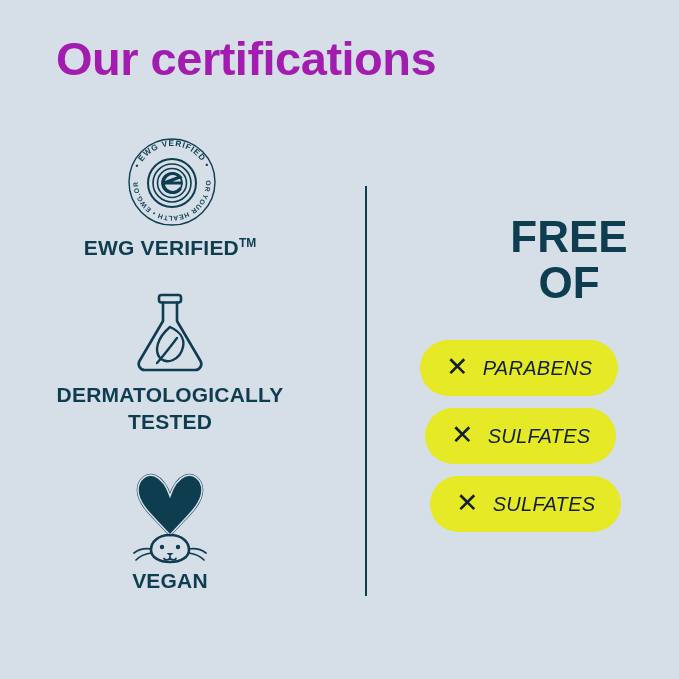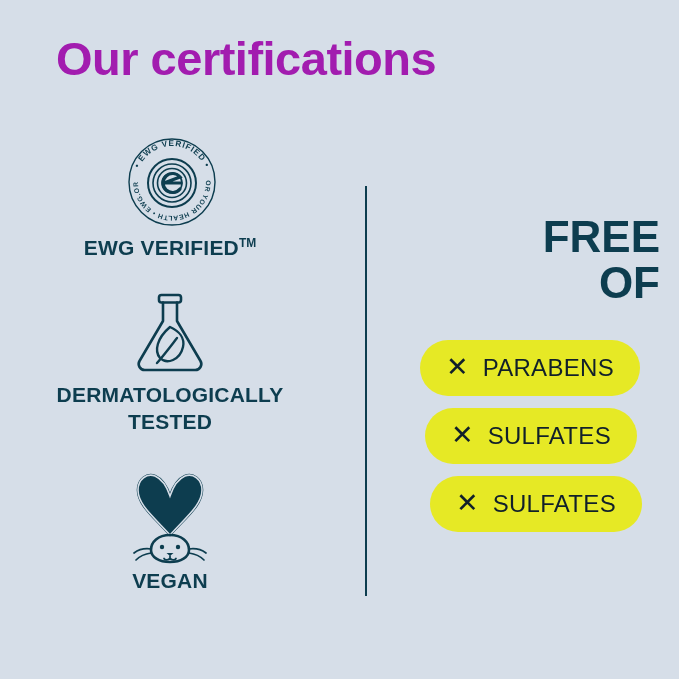--- a/index.html
+++ b/index.html
@@ -89,21 +89,21 @@
     top: 214px;
     width: 240px;
   }
 
   .free-of {
     font-size: 44px;
     font-weight: bold;
     line-height: 1.05;
     letter-spacing: 0px;
     color: #0d3d4f;
-    text-align: right;
+    text-align: center;
     padding-left: 58px;
   }
   .free-of .line2 { display: block; }
 
   .pill-list {
     margin-top: 34px;
     display: flex;
     flex-direction: column;
     gap: 12px;
     align-items: flex-start;
@@ -121,23 +121,24 @@
     color: #11202a;
   }
   .pill-x {
     font-size: 27px;
     line-height: 1;
     font-weight: 400;
     display: inline-block;
     transform: translateY(-1px);
   }
   .pill-label {
-    font-size: 24px;
+    font-size: 20px;
     letter-spacing: 0.3px;
     white-space: nowrap;
+    font-style: italic;
   }
 
   
   .pill-0 { margin-left: 0px; }
   .pill-1 { margin-left: 5px; }
   .pill-2 { margin-left: 10px; }
 </style>
 </head>
 <body>
 

